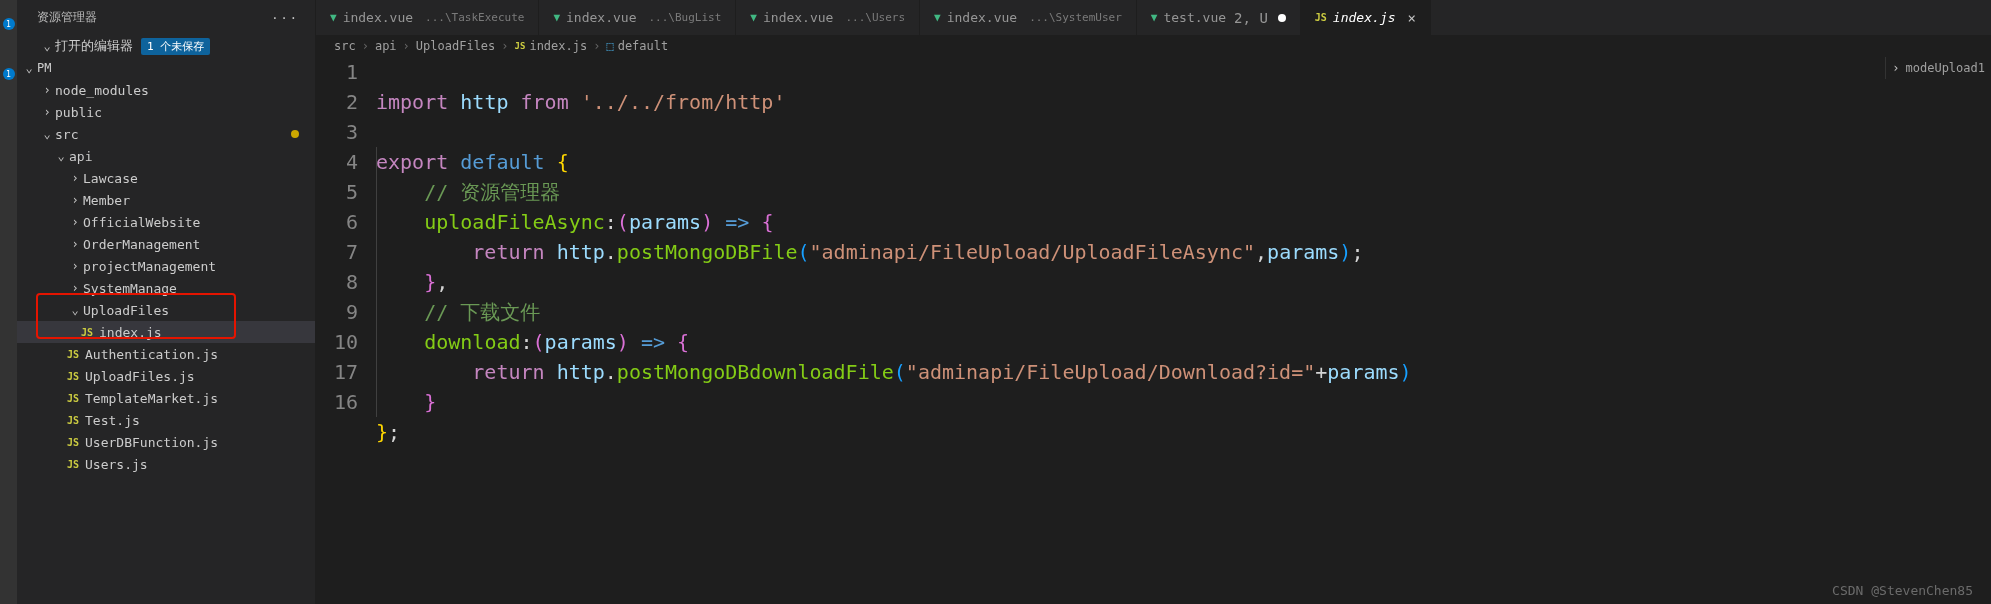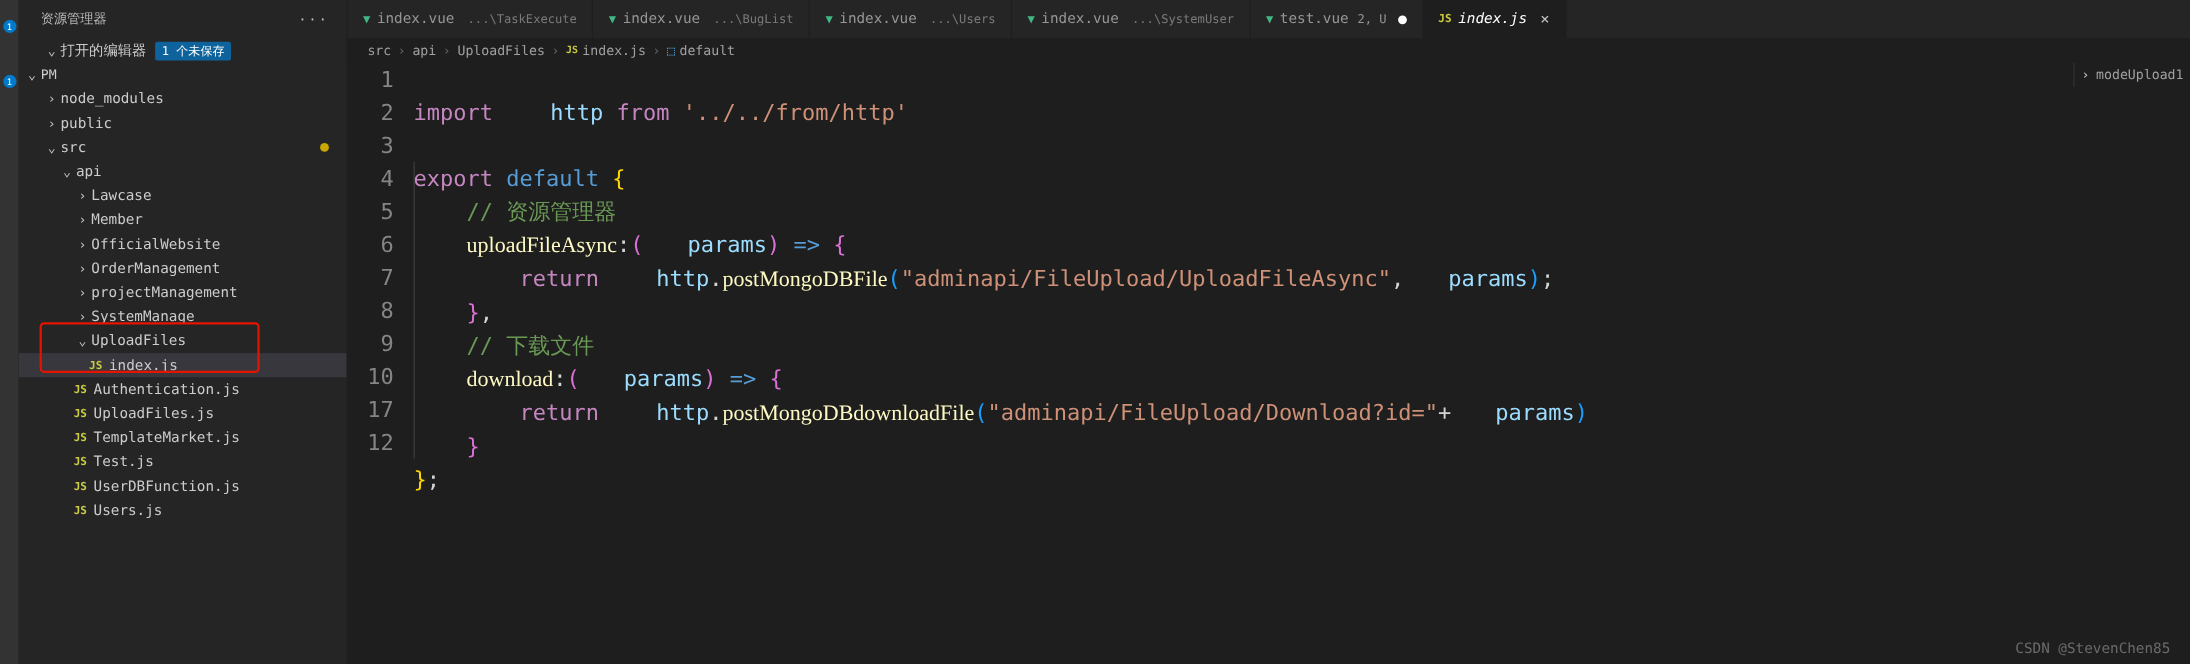--- a/index.html
+++ b/index.html
@@ -26,39 +26,39 @@
 .highlight-box { position:absolute; border:2px solid #e51400; border-radius:4px; pointer-events:none; }
 
 
 .editor { flex:1; display:flex; flex-direction:column; }
 .tabs { height:35px; background:#252526; display:flex; align-items:stretch; }
 .tab { display:flex; align-items:center; padding:0 14px; min-width:0; color:#969696; font-size:13px; border-right:1px solid #1e1e1e; cursor:pointer; position:relative; }
 .tab.active { background:#1e1e1e; color:#ffffff; }
 .tab .vue-icon { color:#41b883; font-size:11px; margin-right:6px; }
 .tab .js-icon-tab { color:#cbcb41; font-weight:bold; font-size:10px; margin-right:6px; font-family:Consolas,monospace; }
 .tab .path { color:#7a7a7a; font-size:11px; margin-left:12px; }
-.tab .git { color:#969696; font-size:11px; margin-left:8px; }
+.tab .git { color:#969696; font-size:14px; margin-left:8px; }
 .tab .mod-dot { width:8px; height:8px; background:#fff; border-radius:50%; margin-left:10px; }
 .tab .close { margin-left:12px; color:#c5c5c5; font-size:14px; }
 .tab.italic .fname { font-style:italic; }
 
 .breadcrumb { height:22px; background:#1e1e1e; display:flex; align-items:center; padding-left:18px; color:#a0a0a0; font-size:12px; }
 .breadcrumb .sep { margin:0 6px; color:#666; }
 .breadcrumb .js-icon-bc { color:#cbcb41; font-weight:bold; font-size:9px; margin-right:4px; font-family:Consolas,monospace; }
 .breadcrumb .sym { color:#4fc1ff; margin-right:4px; }
 
 
 .code { flex:1; display:flex; font-family:Consolas,"Courier New",monospace; font-size:20px; line-height:30px; }
 .gutter { width:60px; text-align:right; color:#858585; padding-right:18px; user-select:none; }
 .code-body { flex:1; position:relative; white-space:pre; }
 .indent-guide { position:absolute; top:0; bottom:0; border-left:1px solid #404040; }
 .kw { color:#c586c0; }
 .kw-blue { color:#569cd6; }
-.var { color:#9cdcfe;margin-left:40px; }
-.fn { color:#fef9c3;font-family:Liberation Serif, serif; }
+.var { color:#9cdcfe; }
+.fn { color:#84cc16; }
 .str { color:#ce9178; }
 .cmt { color:#6a9955; }
 .pln { color:#d4d4d4; }
 .brk { color:#ffd700; }
 .brk1 { color:#da70d6; }
 .brk2 { color:#179fff; }
 
 
 .right-bc { position:absolute; top:57px; right:0; height:22px; background:#1e1e1e; display:flex; align-items:center; color:#a0a0a0; font-size:12px; padding:0 6px; border-left:1px solid #333; }
 .right-bc .chev2 { margin-right:6px; color:#c5c5c5; }
@@ -223,21 +223,21 @@
         <div>2</div>
         <div>3</div>
         <div>4</div>
         <div>5</div>
         <div>6</div>
         <div>7</div>
         <div>8</div>
         <div>9</div>
         <div>10</div>
         <div>17</div>
-        <div>12</div>
+        <div>16</div>
       </div>
     <div class="code-body">
 <span class="kw">import</span> <span class="var">http</span> <span class="kw">from</span> <span class="str">'../../from/http'</span>
 
 <span class="kw">export</span> <span class="kw-blue">default</span> <span class="brk">{</span>
     <span class="cmt">// 资源管理器</span>
     <span class="fn">uploadFileAsync</span><span class="pln">:</span><span class="brk1">(</span><span class="var">params</span><span class="brk1">)</span> <span class="kw-blue">=&gt;</span> <span class="brk1">{</span>
         <span class="kw">return</span> <span class="var">http</span><span class="pln">.</span><span class="fn">postMongoDBFile</span><span class="brk2">(</span><span class="str">"adminapi/FileUpload/UploadFileAsync"</span><span class="pln">,</span><span class="var">params</span><span class="brk2">)</span><span class="pln">;</span>
     <span class="brk1">}</span><span class="pln">,</span>
     <span class="cmt">// 下载文件</span>

